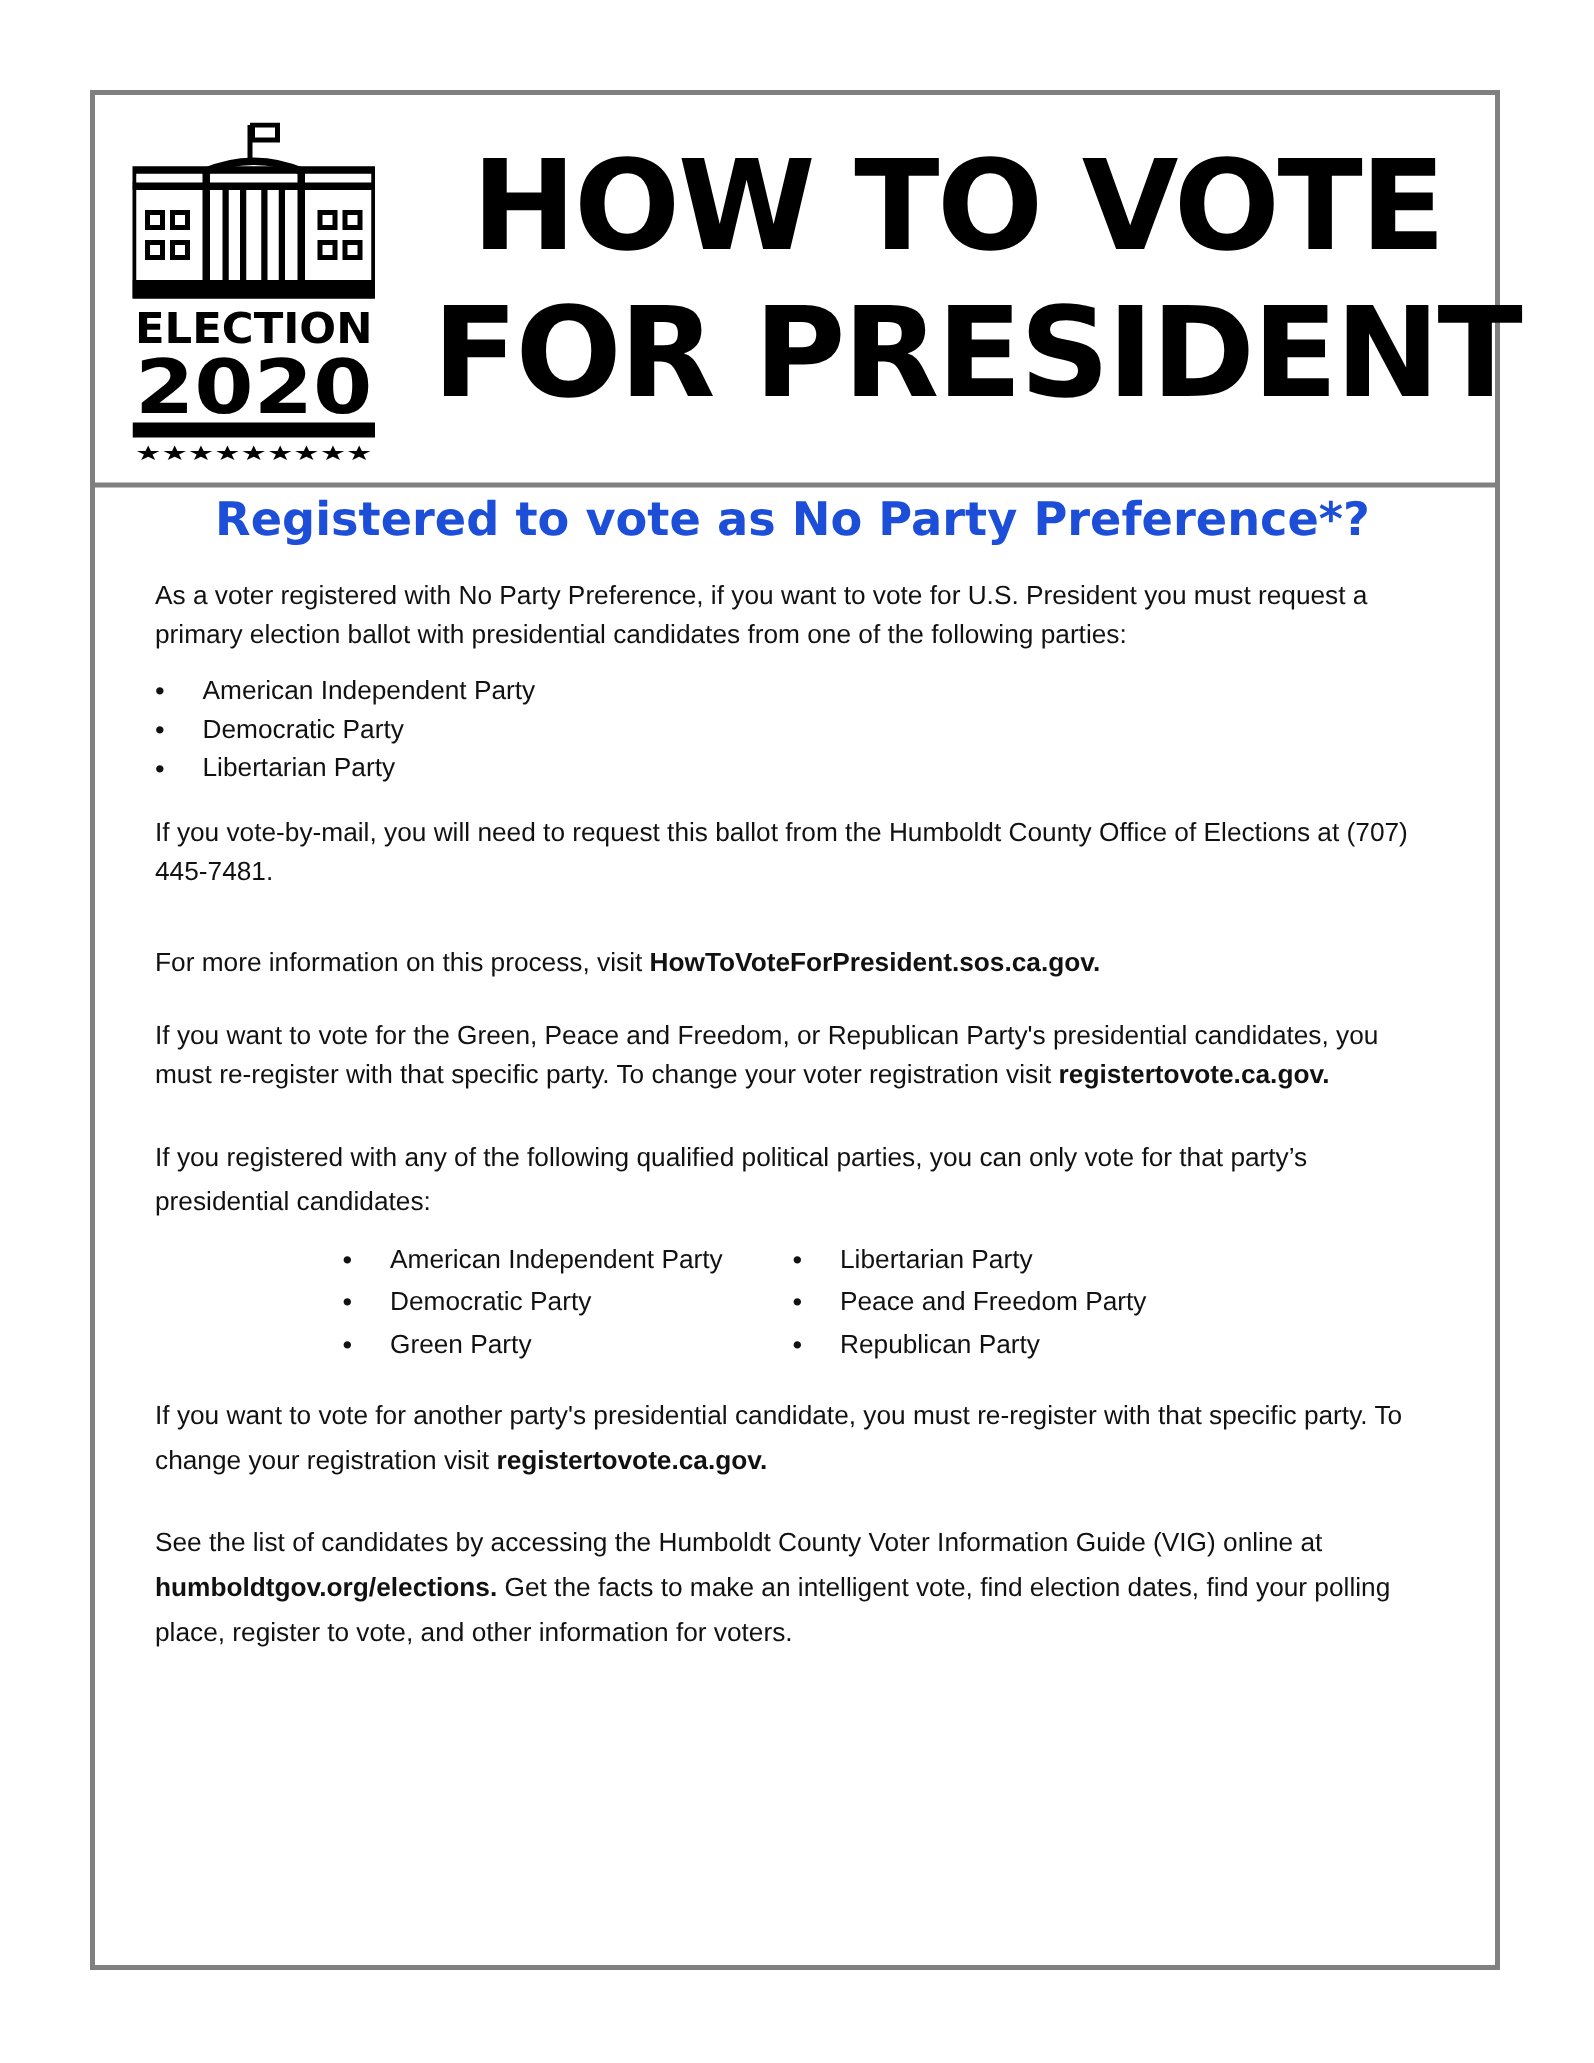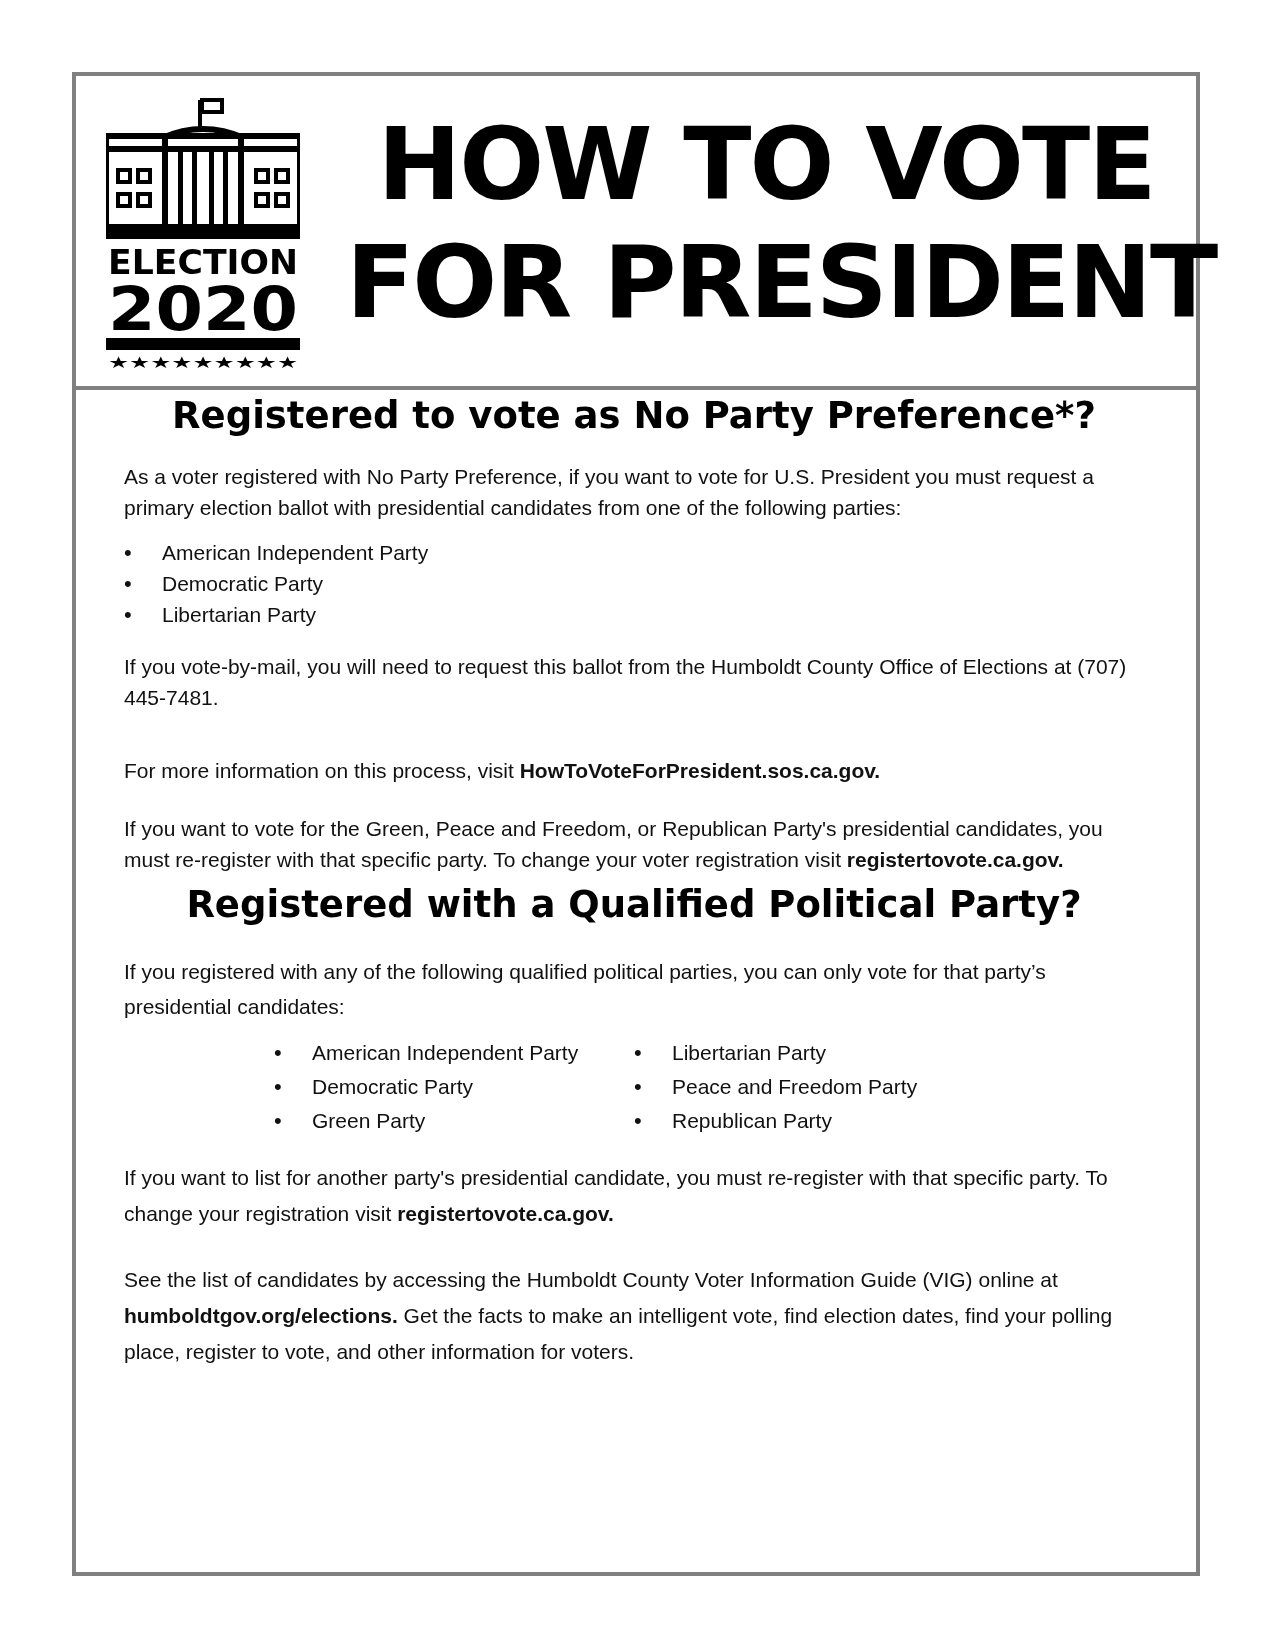--- a/index.html
+++ b/index.html
@@ -3,21 +3,21 @@
 <meta charset="utf-8">
 <style>
   html, body { margin: 0; padding: 0; background: #ffffff; }
   body { width: 1275px; height: 1650px; position: relative; font-family: "Liberation Sans", sans-serif; color: #111; }
   .frame { position: absolute; left: 72px; top: 72px; width: 1128px; height: 1504px; border: 4px solid #808080; box-sizing: border-box; }
   .header { position: absolute; left: 0; top: 0; width: 100%; height: 314px; border-bottom: 4px solid #808080; box-sizing: border-box; }
   .logo { position: absolute; left: 30px; top: 22px; width: 194px; height: 270px; }
   .title { position: absolute; left: 270px; top: 30px; width: 840px; text-align: center; font-family: "DejaVu Sans", sans-serif; font-weight: bold; font-size: 100px; line-height: 118px; letter-spacing: -2px; color: #000000; }
   .title div { white-space: nowrap; }
   .content { position: absolute; left: 48px; top: 314px; width: 1020px; font-size: 21px; line-height: 31px; }
-  h2 { font-family: "DejaVu Sans", sans-serif; font-size: 37px; font-weight: bold; text-align: center; margin: 0; color: #000000; }
+  h2 { font-family: "DejaVu Sans", sans-serif; font-size: 37px; font-weight: bold; text-align: center; margin: 0; color: #1d4ed8; }
   p { margin: 0; }
   .b { font-weight: bold; }
   ul.bul { list-style: none; margin: 0; padding: 0; }
   ul.bul li { position: relative; padding-left: 38px; }
   ul.bul li::before { content: "\2022"; position: absolute; left: 0; top: 0; font-size: 22px; }
   .cols { display: flex; margin-left: 150px; }
   .cols ul { width: 360px; }
   .note { font-size: 16px; }
   .note .star { font-size: 22px; }
 </style>
@@ -67,30 +67,29 @@
     <p style="margin-top:30px;">As a voter registered with No Party Preference, if you want to vote for U.S. President you must request a primary election ballot with presidential candidates from one of the following parties:</p>
     <ul class="bul" style="margin-top:14px;">
       <li>American Independent Party</li>
       <li>Democratic Party</li>
       <li>Libertarian Party</li>
     </ul>
     <p style="margin-top:21px;">If you vote-by-mail, you will need to request this ballot from the Humboldt County Office of Elections at (707) 445-7481.</p>
     <p style="margin-top:42px;"><span>For more information on this process, visit </span><span class="b">HowToVoteForPresident.sos.ca.gov.</span></p>
     <p style="margin-top:27px;"><span>If you want to vote for the Green, Peace and Freedom, or Republican Party's presidential candidates, you must re-register with that specific party. To change your voter registration visit </span><span class="b">registertovote.ca.gov.</span></p>
 
-    <h2 style="margin-top:14px;">Registered with a Qualified Political Party?</h2>
     <p style="margin-top:34px; line-height:35px;">If you registered with any of the following qualified political parties, you can only vote for that party’s presidential candidates:</p>
     <div class="cols" style="margin-top:12px; line-height:34px;">
       <ul class="bul">
         <li>American Independent Party</li>
         <li>Democratic Party</li>
         <li>Green Party</li>
       </ul>
       <ul class="bul">
         <li>Libertarian Party</li>
         <li>Peace and Freedom Party</li>
         <li>Republican Party</li>
       </ul>
     </div>
-    <p style="margin-top:22px; line-height:36px;"><span>If you want to list for another party's presidential candidate, you must  re-register with that specific party. To change your registration visit </span><span class="b">registertovote.ca.gov.</span></p>
+    <p style="margin-top:22px; line-height:36px;"><span>If you want to vote for another party's presidential candidate, you must  re-register with that specific party. To change your registration visit </span><span class="b">registertovote.ca.gov.</span></p>
     <p style="margin-top:30px; line-height:36px;"><span>See the list of candidates by accessing the Humboldt County Voter Information Guide (VIG) online at </span><span class="b">humboldtgov.org/elections.</span><span> Get the facts to make an intelligent vote, find election dates, find your polling place, register to vote, and other information for voters.</span></p>
   </div>
 </div>
 
 </body></html>

